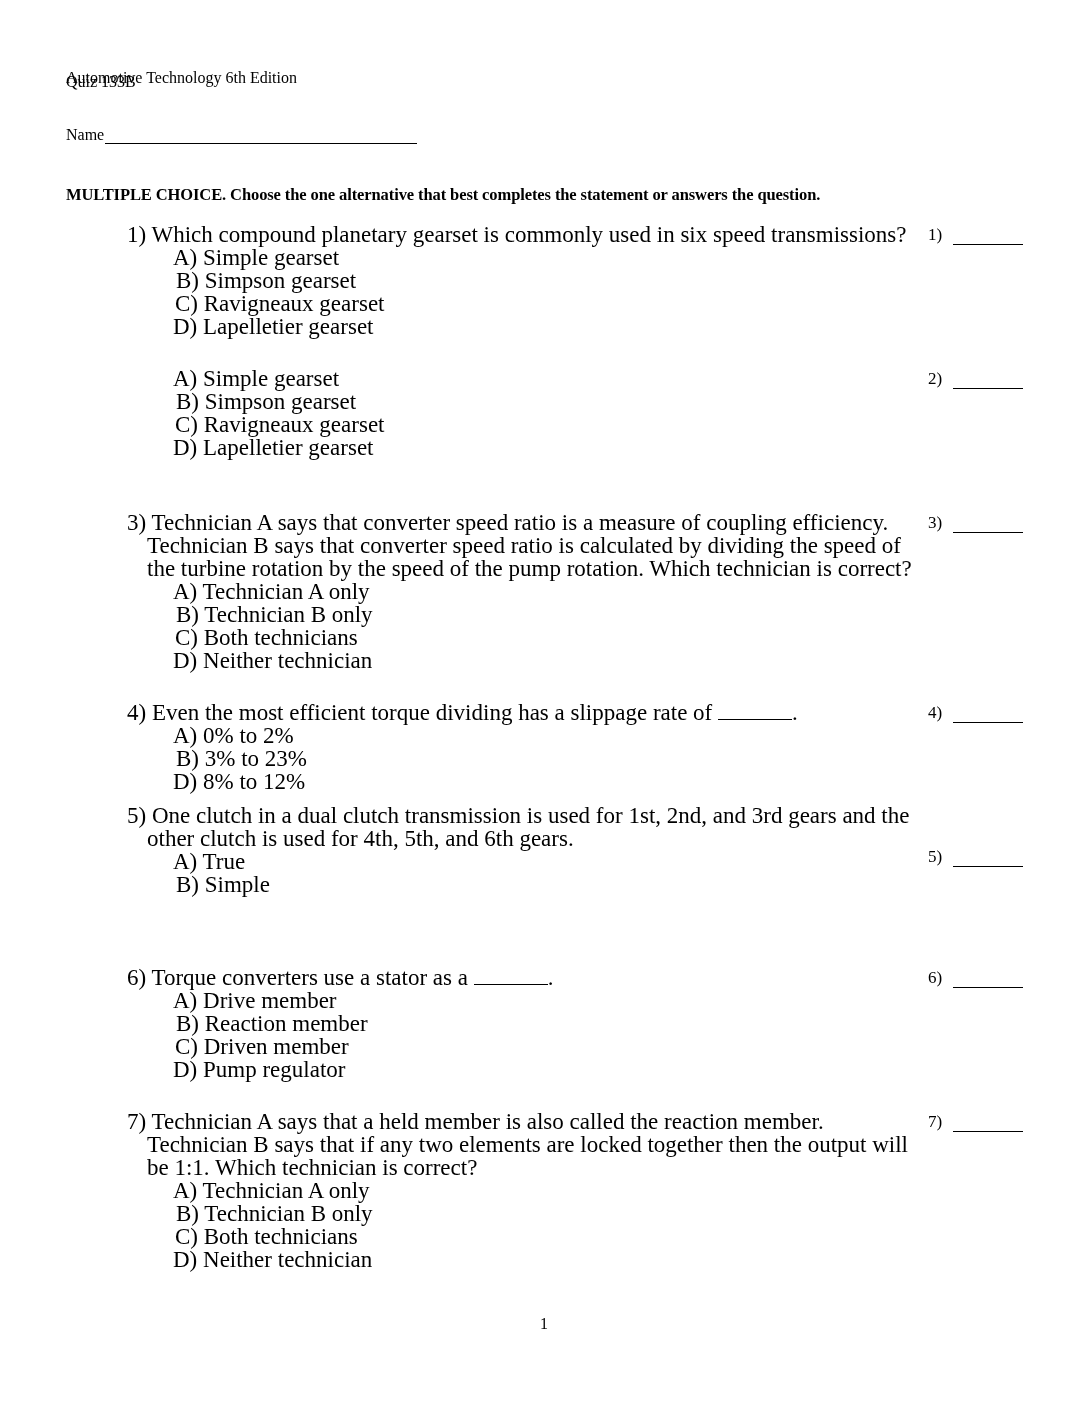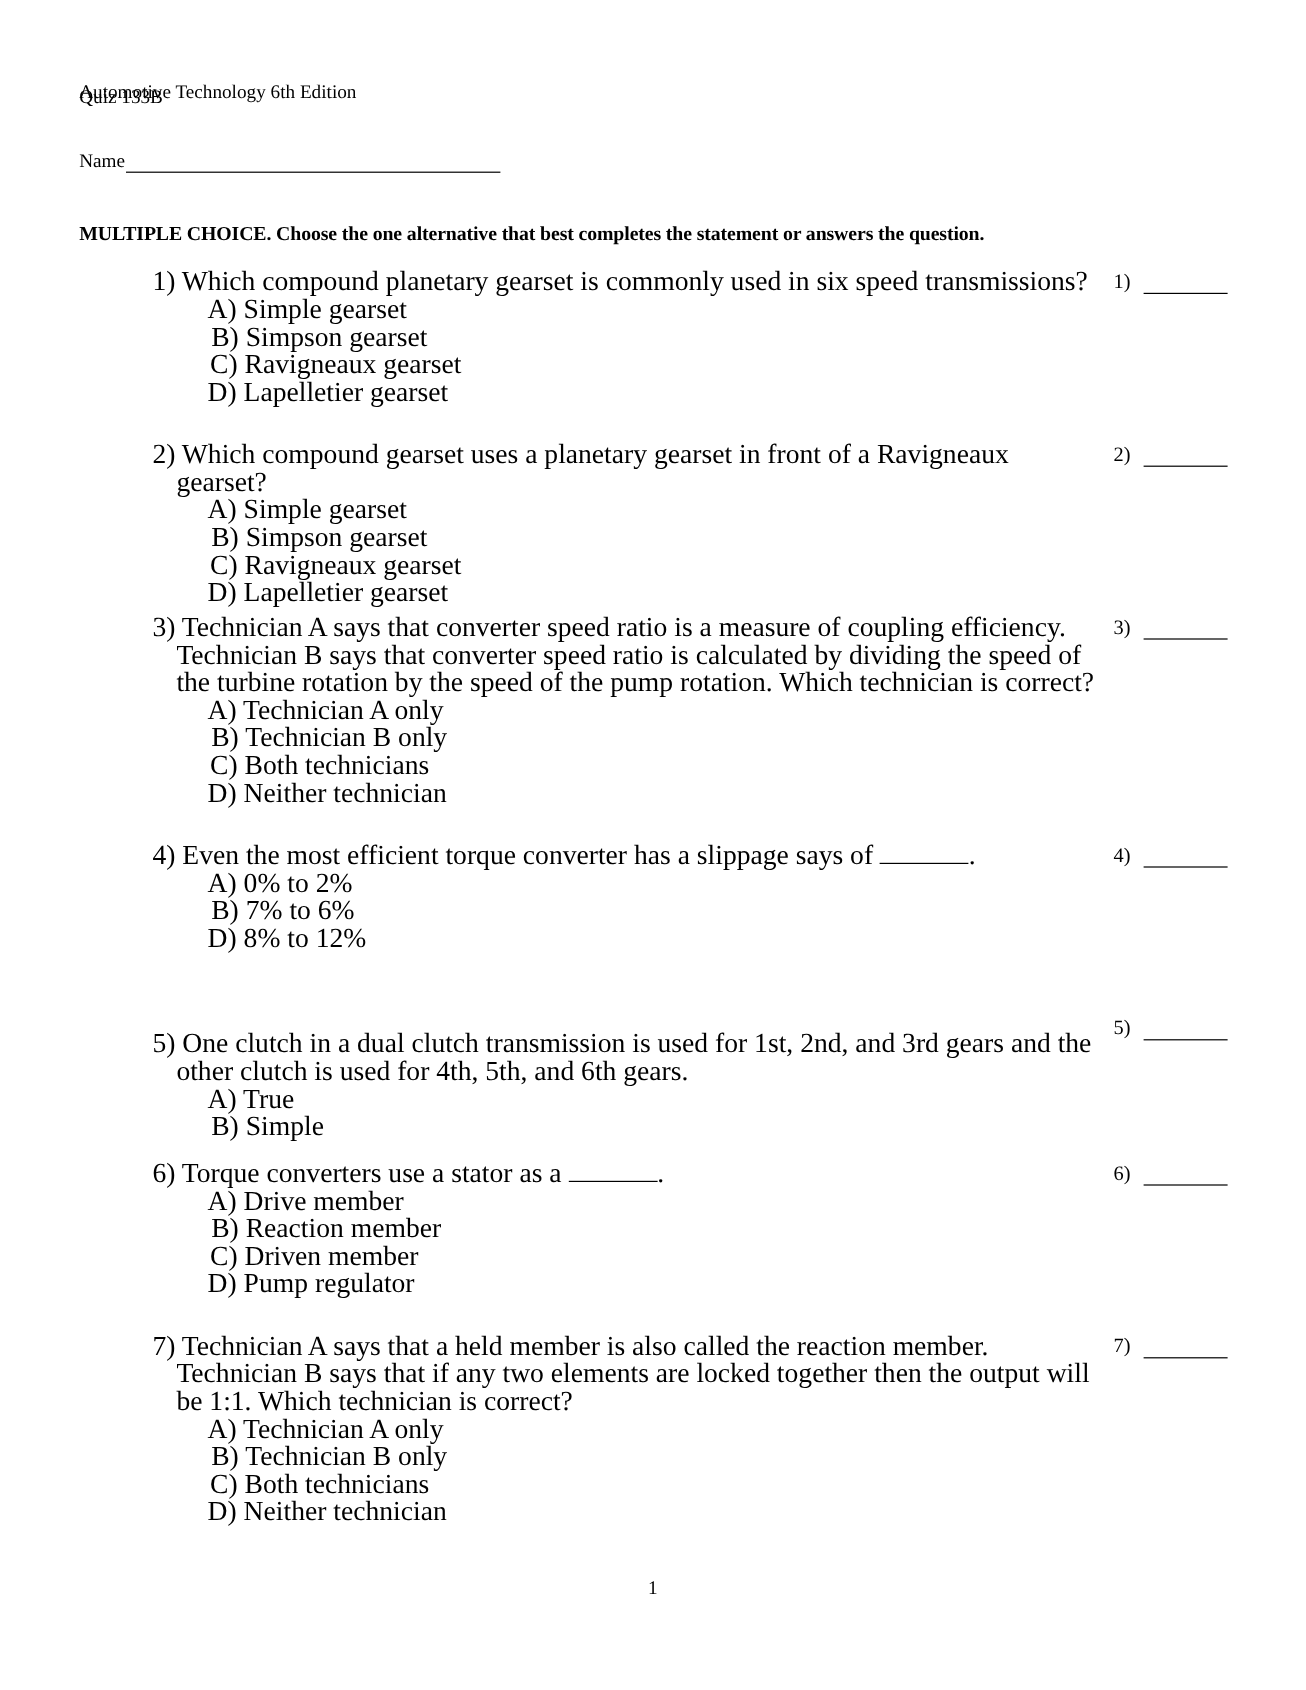--- a/index.html
+++ b/index.html
@@ -41,21 +41,20 @@
   <div class="opt b">B) Simpson gearset</div>
   <div class="opt c">C) Ravigneaux gearset</div>
   <div class="opt">D) Lapelletier gearset</div>
 </div>
 <div class="ans" style="top:225px">
   <span>1)</span>
   <span class="ans-line"></span>
 </div>
 
 <div class="q" style="top:367px">
-  <div class="q-text"><span>2)</span> <span>Which compound gearset uses a planetary gearset in front of a Ravigneaux gearset?</span></div>
   <div class="opt">A) Simple gearset</div>
   <div class="opt b">B) Simpson gearset</div>
   <div class="opt c">C) Ravigneaux gearset</div>
   <div class="opt">D) Lapelletier gearset</div>
 </div>
 <div class="ans" style="top:369px">
   <span>2)</span>
   <span class="ans-line"></span>
 </div>
 
@@ -65,31 +64,31 @@
   <div class="opt b">B) Technician B only</div>
   <div class="opt c">C) Both technicians</div>
   <div class="opt">D) Neither technician</div>
 </div>
 <div class="ans" style="top:513px">
   <span>3)</span>
   <span class="ans-line"></span>
 </div>
 
 <div class="q" style="top:701px">
-  <div class="q-text"><span>4)</span> <span>Even the most efficient torque converter has a slippage says of </span><span class="blank"></span><span>.</span></div>
+  <div class="q-text"><span>4)</span> <span>Even the most efficient torque dividing has a slippage rate of </span><span class="blank"></span><span>.</span></div>
   <div class="opt">A) 0% to 2%</div>
-  <div class="opt b">B) 7% to 6%</div>
+  <div class="opt b">B) 3% to 23%</div>
   <div class="opt">D) 8% to 12%</div>
 </div>
 <div class="ans" style="top:703px">
   <span>4)</span>
   <span class="ans-line"></span>
 </div>
 
-<div class="q" style="top:858px">
+<div class="q" style="top:804px">
   <div class="q-text"><span>5)</span> <span>One clutch in a dual clutch transmission is used for 1st, 2nd, and 3rd gears and the other clutch is used for 4th, 5th, and 6th gears.</span></div>
   <div class="opt">A) True</div>
   <div class="opt b">B) Simple</div>
 </div>
 <div class="ans" style="top:847px">
   <span>5)</span>
   <span class="ans-line"></span>
 </div>
 
 <div class="q" style="top:966px">

